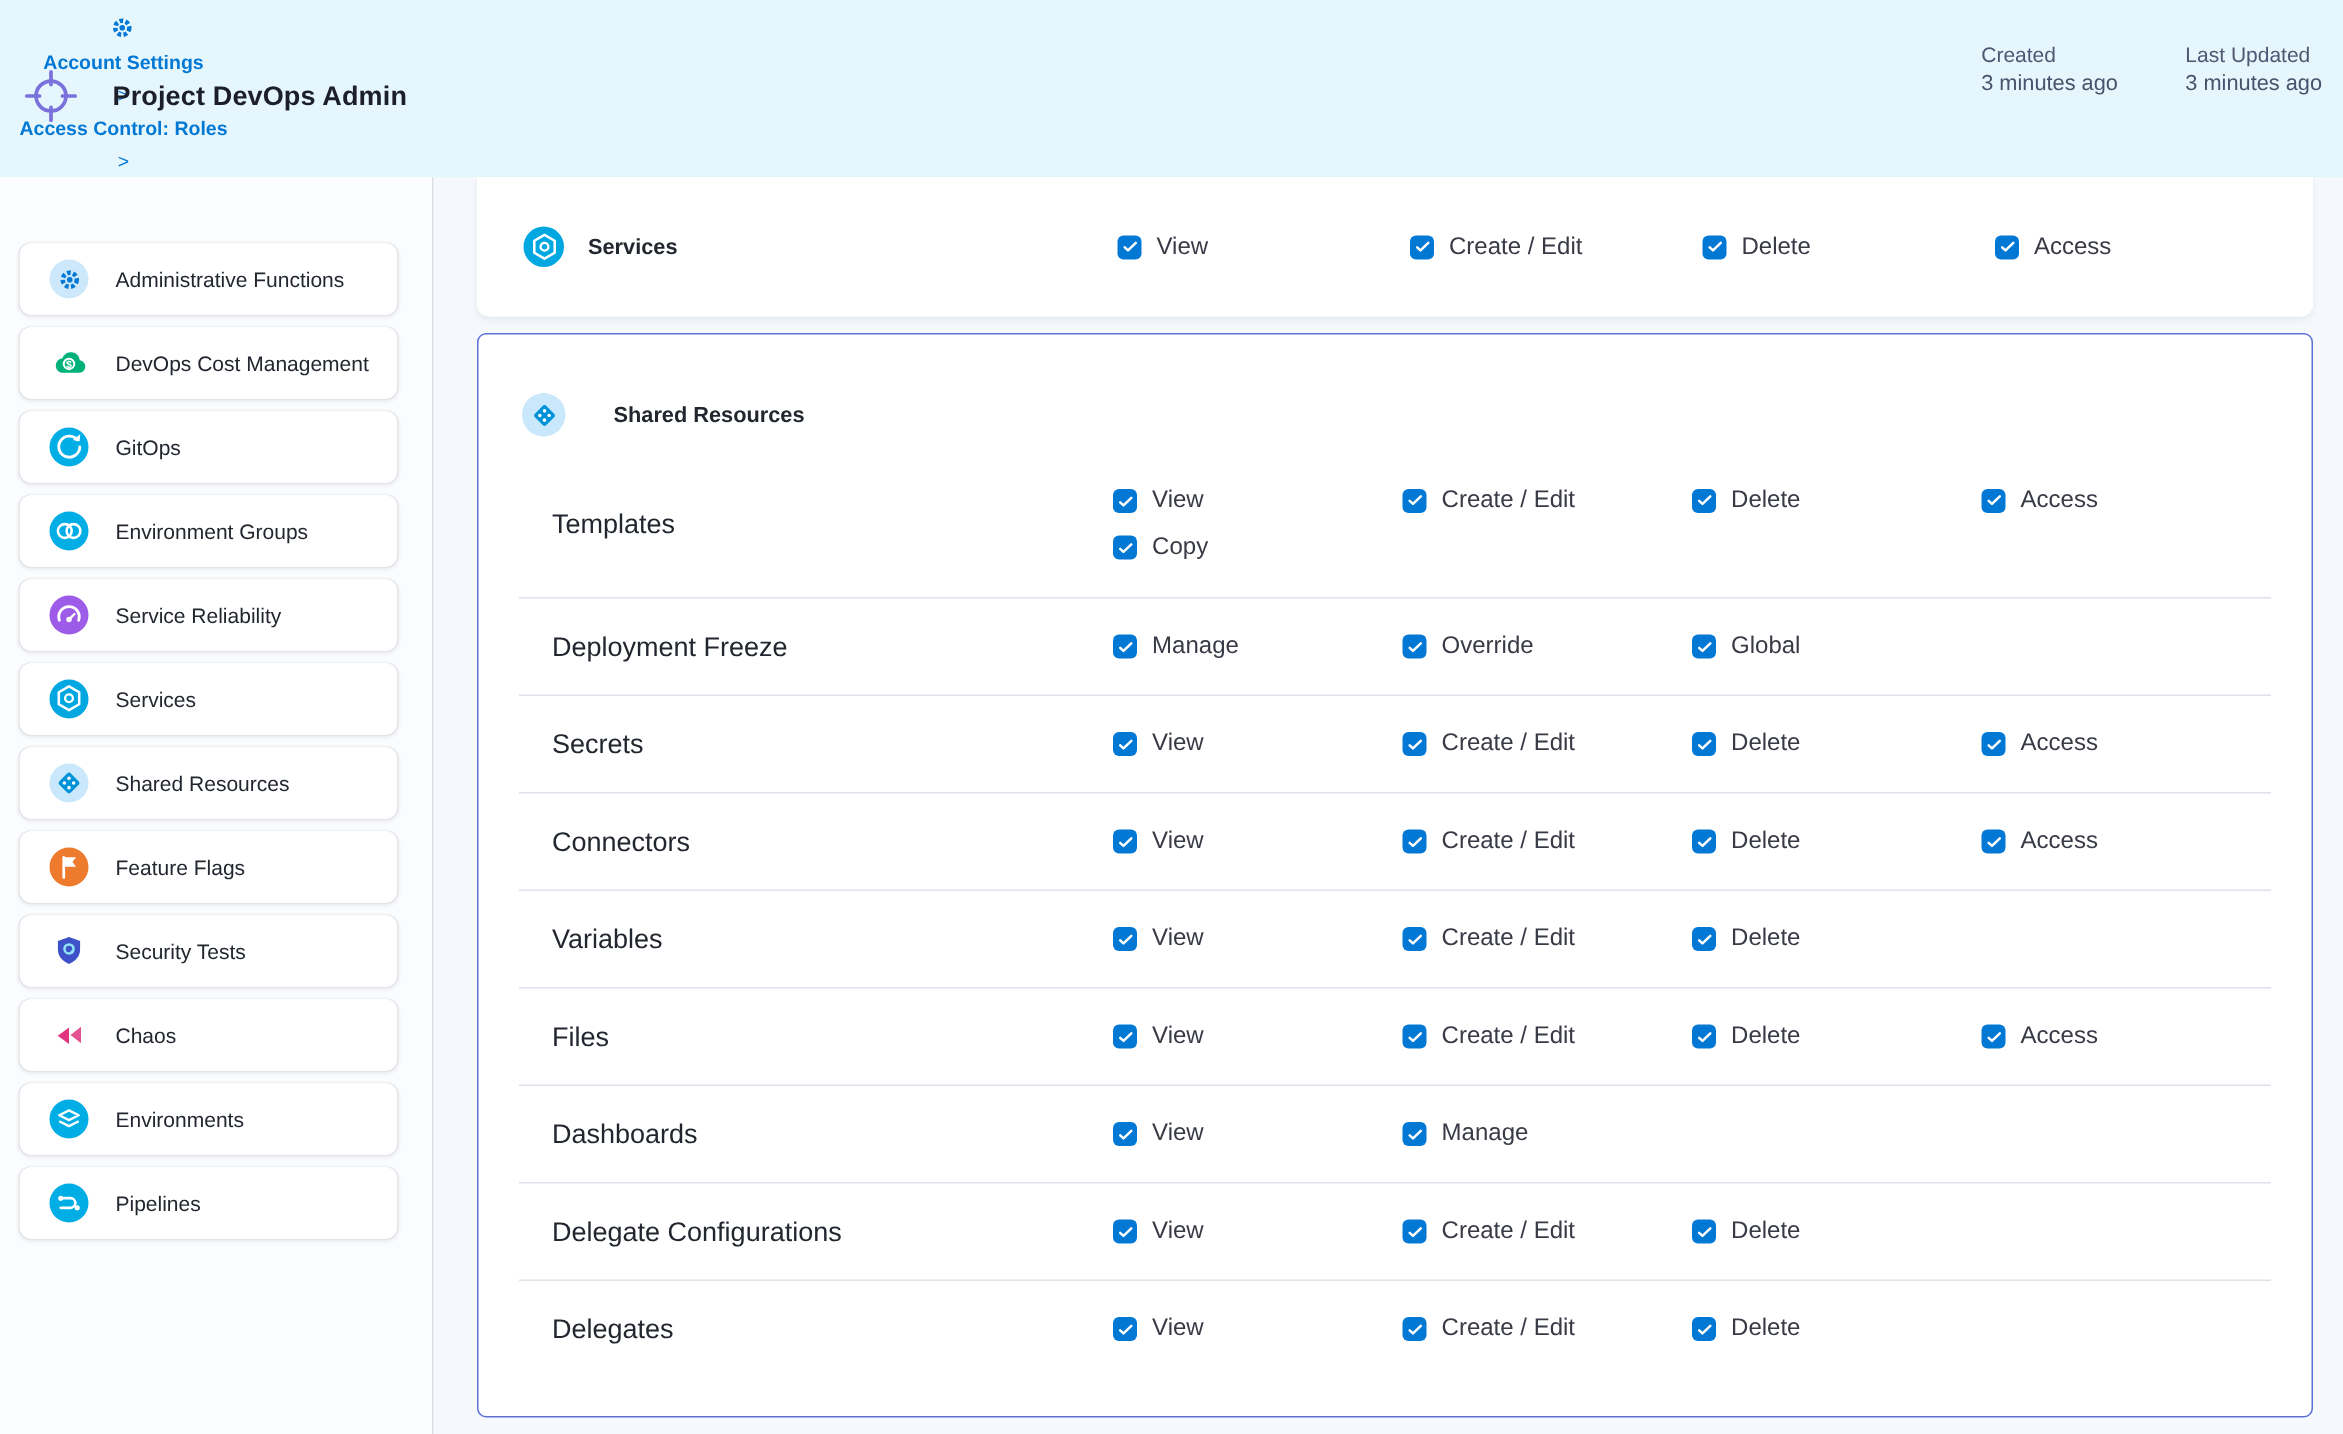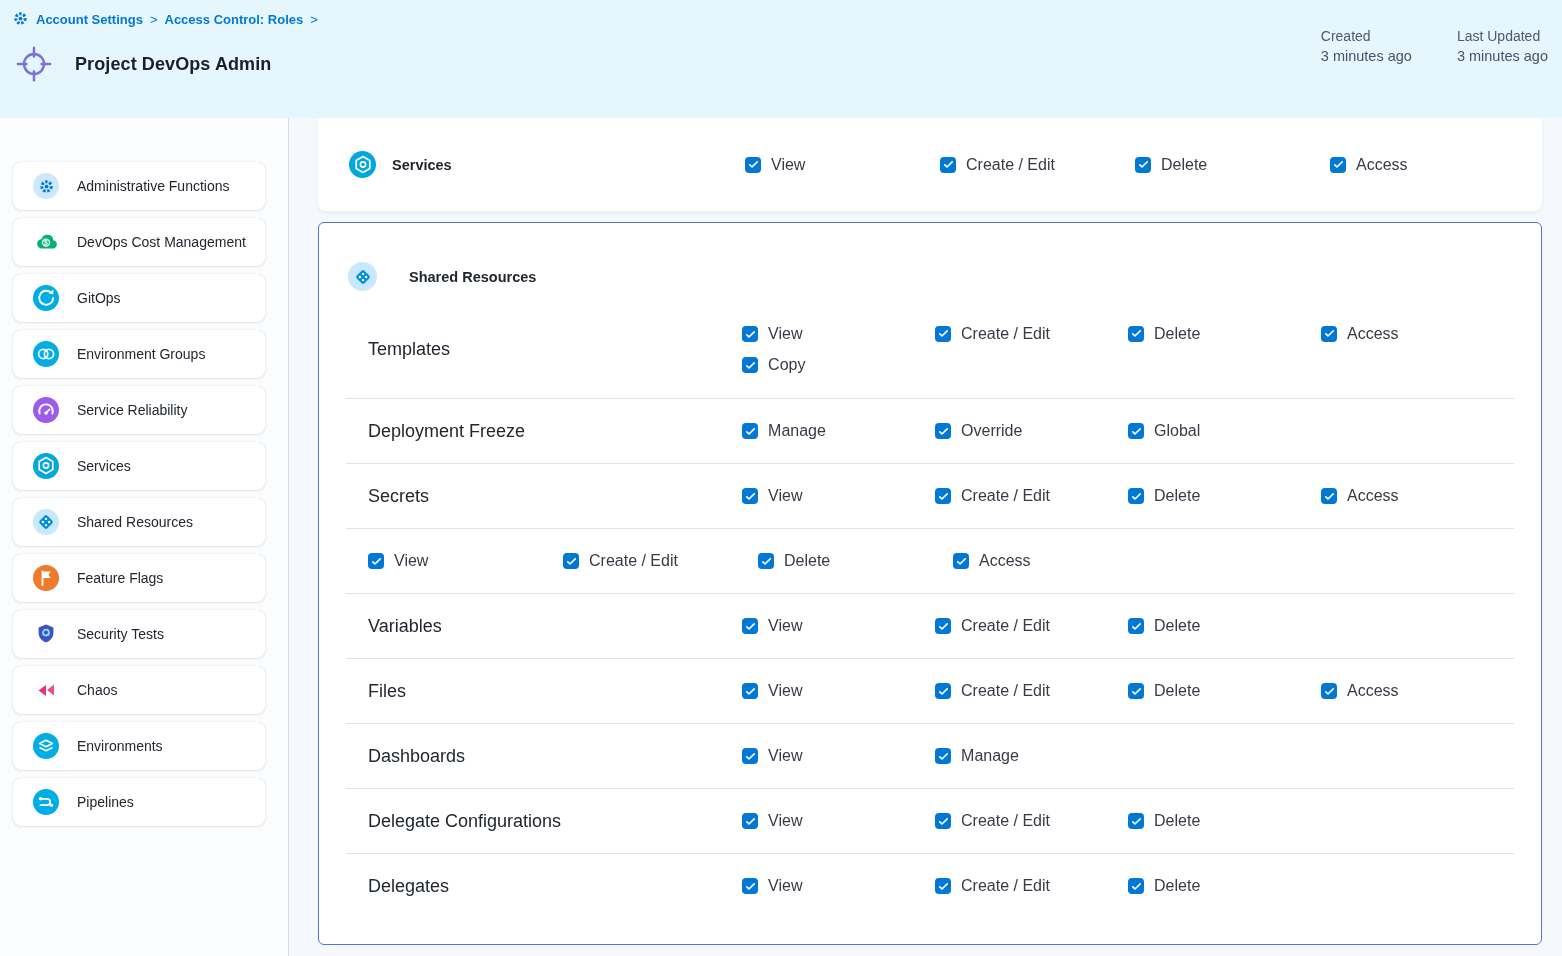--- a/index.html
+++ b/index.html
@@ -3,21 +3,21 @@
 <meta charset="utf-8">
 <style>
   * { box-sizing: border-box; margin: 0; padding: 0; }
   html,body { width:1562px; height:956px; overflow:hidden; }
   body { font-family:"Liberation Sans", sans-serif; background:#f5f9fd; color:#22272f; }
   .page { position:relative; width:1562px; height:956px; }
 
   
   .header { position:relative; height:118px; background:#e6f6fd; }
   .breadcrumb { position:absolute; top:11px; left:13px; display:flex; align-items:center; gap:7px;
-                font-size:13px; font-weight:600; color:#0278d5; }
+                font-size:13px; font-weight:600; color:#0278d5;flex-direction:column; }
   .breadcrumb .crumb { cursor:pointer; text-decoration:none; color:#0278d5; }
   .breadcrumb .sep { color:#0278d5; font-weight:400; font-size:13px; }
   .bc-gear { display:inline-flex; width:16px; height:16px; color:#0278d5; }
   .title-row { position:absolute; top:44px; left:14px; display:flex; align-items:center; gap:21px; }
   .title-icon { width:40px; height:40px; display:flex; align-items:center; justify-content:center; }
   .page-title { font-size:18px; font-weight:600; color:#1c1e2a; letter-spacing:.1px; }
   .meta { position:absolute; top:28px; right:14px; display:flex; align-items:flex-end; gap:22px; }
   .meta-block { display:flex; flex-direction:column; gap:4px; }
   .meta-label { font-size:14px; color:#4f5772; }
   .meta-value { font-size:14.5px; color:#49516b; }
@@ -432,20 +432,21 @@
                   <span class="cb checked">
                     <svg viewBox="0 0 16 16" width="11" height="11">
                       <path d="M2.6 8.6l3.2 3L13.4 4.2" fill="none" stroke="#fff" stroke-width="2.4" stroke-linecap="round" stroke-linejoin="round"></path>
                     </svg>
                   </span>
                   <span class="perm-label">Access</span>
                 </span>
               </div>
             </div>
             <div class="rrow">
+              <span class="rname">Connectors</span>
               <div class="pcol">
                 <span class="perm">
                   <span class="cb checked">
                     <svg viewBox="0 0 16 16" width="11" height="11">
                       <path d="M2.6 8.6l3.2 3L13.4 4.2" fill="none" stroke="#fff" stroke-width="2.4" stroke-linecap="round" stroke-linejoin="round"></path>
                     </svg>
                   </span>
                   <span class="perm-label">View</span>
                 </span>
               </div>

